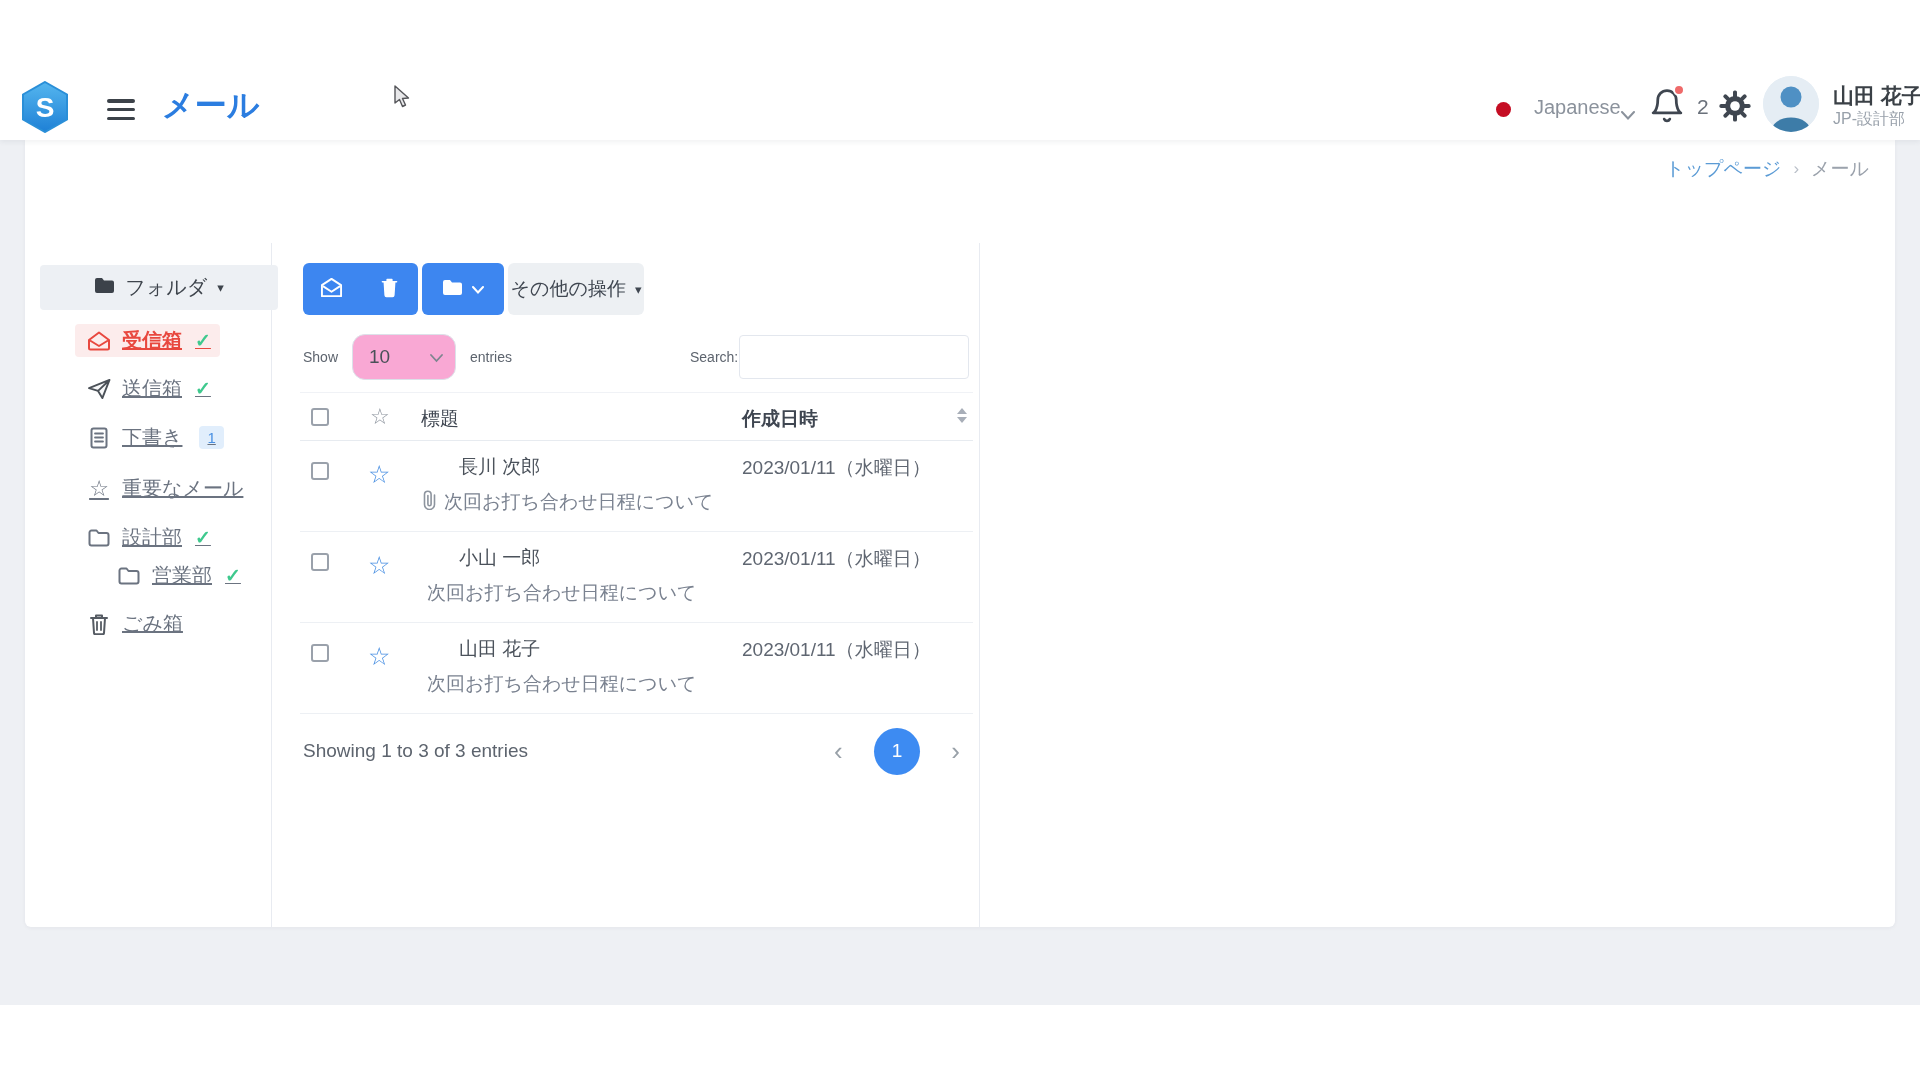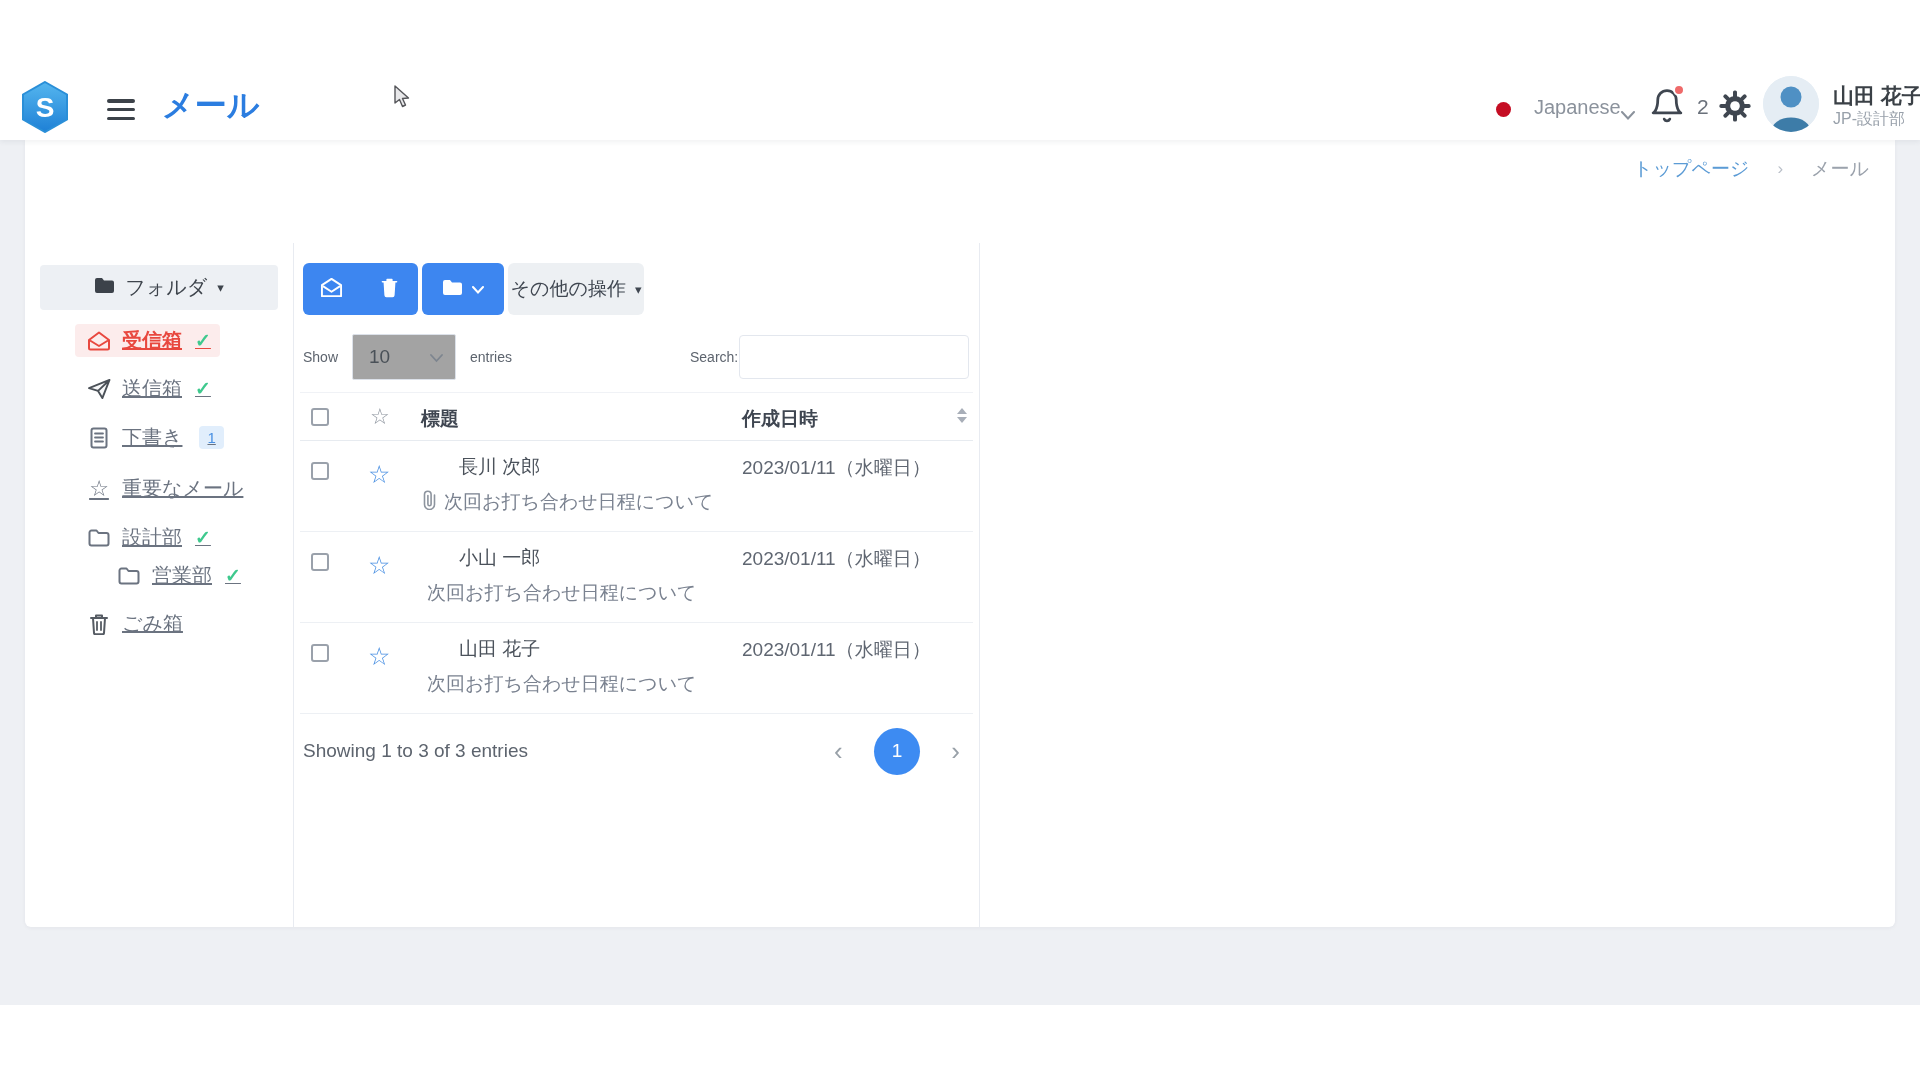--- a/index.html
+++ b/index.html
@@ -23,31 +23,31 @@
   .gear-wrap { position:absolute; left:1718px; top:89px; width:34px; height:34px; }
   .avatar { position:absolute; left:1763px; top:76px; width:56px; height:56px; border-radius:50%; background:#e5edf4; overflow:hidden; }
   .user-name { position:absolute; left:1833px; top:82px; font-size:21px; font-weight:bold; color:#3a4046; white-space:nowrap; }
   .user-dept { position:absolute; left:1833px; top:109px; font-size:16px; color:#98a0aa; white-space:nowrap; }
 
   
   .page { position:absolute; left:0; top:140px; width:1920px; height:865px; background:#eef0f4; }
   .card { position:absolute; left:25px; top:0px; width:1870px; height:787px; background:#ffffff;
           border-radius:0 0 6px 6px; box-shadow:0 1px 4px rgba(31,45,61,.05); }
 
-  .breadcrumb { position:absolute; right:26px; top:16px; font-size:19px; display:flex; gap:28px; align-items:center; }
+  .breadcrumb { position:absolute; right:26px; top:16px; font-size:19px; display:flex; gap:12px; align-items:center; }
   .breadcrumb .bc-home { color:#5b9bd5; cursor:pointer; }
   .breadcrumb .bc-sep { color:#b9bfc8; font-size:17px; }
   .breadcrumb .bc-current { color:#9ba2ac; }
 
   .send-btn { position:absolute; left:15px; top:51px; width:227px; height:46px; background:#3d86f0; border:none;
               border-radius:4px; color:#fff; font-size:19px; font-family:inherit; display:flex; align-items:center;
               justify-content:center; gap:11px; cursor:pointer; box-shadow:0 1px 2px rgba(61,134,240,.35); }
 
   
-  .sidebar { position:absolute; left:0; top:103px; width:269px; height:684px; border-right:1px solid #e8ebf1; }
+  .sidebar { position:absolute; left:0; top:103px; width:247px; height:684px; border-right:1px solid #e8ebf1; }
   .folder-btn { position:absolute; left:15px; top:22px; width:238px; height:45px; background:#edf0f4; border:none;
                 border-radius:4px; font-family:inherit; font-size:20px; color:#3e444c; display:flex; align-items:center;
                 justify-content:center; gap:10px; cursor:pointer; }
   .folder-btn .caret { font-size:13px; color:#3e444c; }
   .side-item { position:absolute; left:50px; width:170px; height:33px; display:flex; align-items:center; gap:11px;
                padding-left:12px; font-size:20px; color:#6b7380; cursor:pointer; border-radius:4px;text-decoration:underline; }
   .side-item .s-icon { width:24px; height:24px; flex:0 0 24px; display:flex; align-items:center; justify-content:center; }
   .side-item.active { background:#fcecec; color:#e8483f; font-weight:bold; width:145px; }
   .check { color:#3fc98e; font-size:19px; font-weight:bold; margin-left:2px; }
   .badge { background:#e1eefc; color:#4a90e2; font-size:15px; border-radius:4px; padding:3px 8px; margin-left:6px; }
@@ -62,36 +62,36 @@
                  border-radius:6px; display:flex; align-items:center; justify-content:center; gap:9px; cursor:pointer; }
   .other-actions { position:absolute; left:214px; top:20px; width:136px; height:52px; background:#edf0f3; border:none;
                    border-radius:6px; font-family:inherit; font-size:19px; color:#3f4650; display:flex; align-items:center;
                    justify-content:center; gap:9px; cursor:pointer; }
   .other-actions .caret { font-size:13px; }
 
   .ctl-label { position:absolute; top:91px; height:46px; line-height:46px; font-size:14px; color:#5d646e; }
   .show-label { left:9px; }
   .entries-label { left:176px; }
   .search-label { left:396px; }
-  .page-size { position:absolute; left:58px; top:91px; width:104px; height:46px; border:1px solid #dce1e9; border-radius:2px;
-               background:#a3a3a3; display:flex; align-items:center; padding-left:16px; font-size:19px; color:#4a5158; cursor:pointer; }
+  .page-size { position:absolute; left:58px; top:91px; width:104px; height:46px; border:1px solid #dce1e9; border-radius:13px;
+               background:#f9a8d4; display:flex; align-items:center; padding-left:16px; font-size:19px; color:#4a5158; cursor:pointer; }
   .page-size svg { position:absolute; right:12px; top:19px; }
   .search-input { position:absolute; left:445px; top:92px; width:230px; height:44px; border:1px solid #e3e7ee; border-radius:4px;
                   background:#fff; font-family:inherit; font-size:18px; padding:0 12px; color:#4a5158; outline:none; }
 
   .mail-table { position:absolute; left:6px; top:149px; width:673px; }
   .t-head { position:relative; height:49px; border-top:1px solid #f0f2f6; border-bottom:1px solid #e7ebf0; }
   .t-row { position:relative; height:91px; border-bottom:1px solid #edf0f4; }
   .cbx { appearance:none; -webkit-appearance:none; width:18px; height:18px; border:2px solid #9aa1ab; border-radius:3px;
          background:#fff; cursor:pointer; position:absolute; }
   .t-head .cbx { left:11px; top:15px; }
   .t-row .cbx { left:11px; top:21px; }
   .h-star { position:absolute; left:70px; top:11px; color:#8d949e; font-size:22px; }
   .r-star { position:absolute; left:68px; top:19px; color:#4a90e2; font-size:25px; cursor:pointer; }
-  .h-title { position:absolute; left:121px; top:13px; font-size:19px; font-weight:bold; color:#3f4651; }
+  .h-title { position:absolute; left:121px; top:13px; font-size:19px; font-weight:normal; color:#3f4651; }
   .h-date  { position:absolute; left:442px; top:13px; font-size:19px; font-weight:bold; color:#3f4651; }
   .sort-icon { position:absolute; right:6px; top:15px; display:flex; flex-direction:column; gap:3px; align-items:center; cursor:pointer; }
   .sort-icon i { display:block; width:0; height:0; border-left:5px solid transparent; border-right:5px solid transparent; }
   .sort-icon .up { border-bottom:6px solid #a8aeb8; }
   .sort-icon .dn { border-top:6px solid #a8aeb8; }
   .r-sender { position:absolute; left:122px; top:13px; font-size:19px; color:#4b525b;margin-left:37px; }
   .r-sub { position:absolute; left:122px; top:48px; display:flex; align-items:center; gap:7px; font-size:19px; color:#7a8290; }
   .r-sub.no-clip { left:127px; }
   .r-date { position:absolute; left:442px; top:14px; font-size:19px; color:#5f6671; }
 

